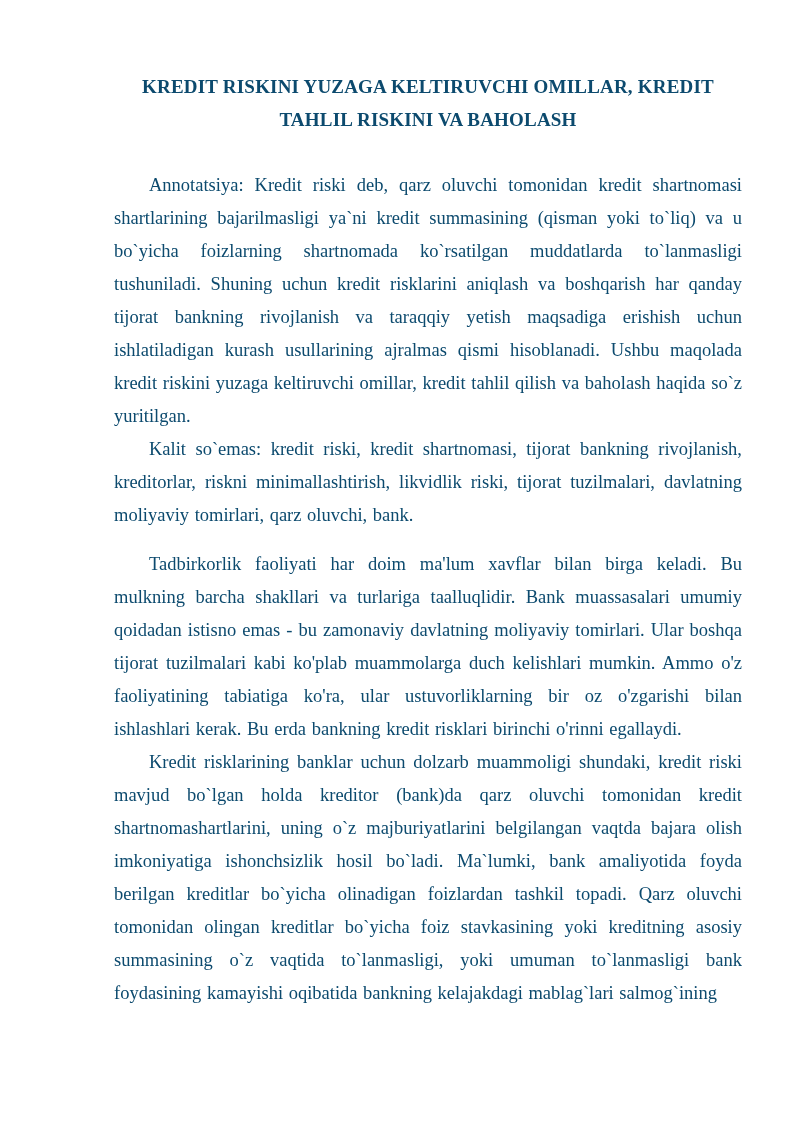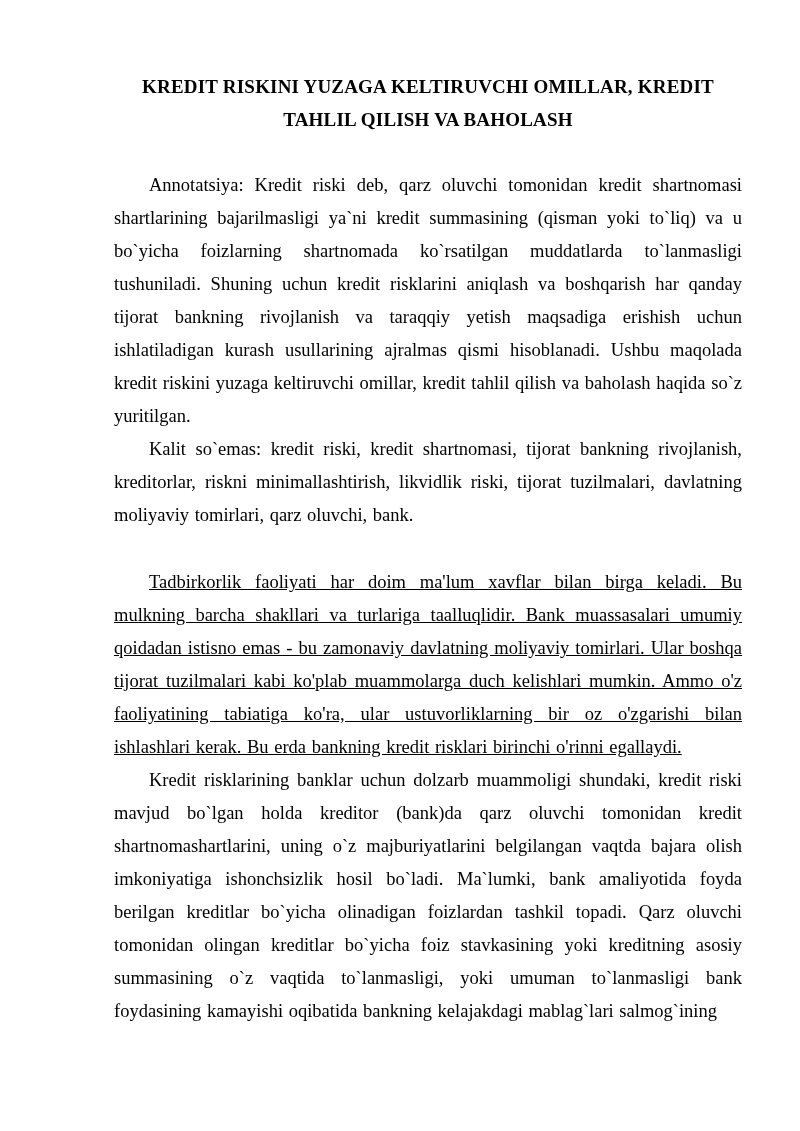--- a/index.html
+++ b/index.html
@@ -10,21 +10,21 @@
   .page {
     position: relative;
     width: 800px;
     height: 1131px;
     box-sizing: border-box;
     background: #ffffff;
     padding: 70px 58px 40px 114px;
     font-family: "Liberation Serif", "DejaVu Serif", serif;
     font-size: 18.5px;
     line-height: 33px;
-    color: #000000;
+    color: #0c4a6e;
     overflow: hidden;
   }
   .doc-title {
     margin: 0 0 33px 0;
     font-size: 19px;
     font-weight: bold;
     text-align: center;
     line-height: 33px;
     letter-spacing: 0.2px;
   }
@@ -36,32 +36,31 @@
     margin: 0;
     text-align: justify;
     text-indent: 35px;
     hyphens: none;
     word-spacing: 1px;
   }
   .para .lead {
     font-weight: normal;
   }
   .gap-top {
-    margin-top: 34px;
-    text-decoration: underline;
+    margin-top: 16px;
   }
 </style>
 </head>
 <body>
 
 <div class="page">
 
   <h1 class="doc-title">
     <span class="title-line">KREDIT RISKINI YUZAGA KELTIRUVCHI OMILLAR, KREDIT</span>
-    <span class="title-line">TAHLIL QILISH VA BAHOLASH</span>
+    <span class="title-line">TAHLIL RISKINI VA BAHOLASH</span>
   </h1>
 
   <p class="para"><span class="lead">Annotatsiya</span><span>: Kredit riski deb, qarz oluvchi tomonidan kredit shartnomasi shartlarining bajarilmasligi ya`ni kredit summasining (qisman yoki to`liq) va u bo`yicha foizlarning shartnomada ko`rsatilgan muddatlarda to`lanmasligi tushuniladi. Shuning uchun kredit risklarini aniqlash va boshqarish har qanday tijorat bankning rivojlanish va taraqqiy yetish maqsadiga erishish uchun ishlatiladigan kurash usullarining ajralmas qismi hisoblanadi. Ushbu maqolada kredit riskini yuzaga keltiruvchi omillar, kredit tahlil qilish va baholash haqida so`z yuritilgan.</span></p>
 
   <p class="para"><span class="lead">Kalit so`emas</span><span>: kredit riski, kredit shartnomasi, tijorat bankning rivojlanish, kreditorlar, riskni minimallashtirish, likvidlik riski, tijorat tuzilmalari, davlatning moliyaviy tomirlari, qarz oluvchi, bank.</span></p>
 
   <p class="para gap-top"><span>Tadbirkorlik faoliyati har doim ma'lum xavflar bilan birga keladi. Bu mulkning barcha shakllari va turlariga taalluqlidir. Bank muassasalari umumiy qoidadan istisno emas - bu zamonaviy davlatning moliyaviy tomirlari. Ular boshqa tijorat tuzilmalari kabi ko'plab muammolarga duch kelishlari mumkin. Ammo o'z faoliyatining tabiatiga ko'ra, ular ustuvorliklarning bir oz o'zgarishi bilan ishlashlari kerak. Bu erda bankning kredit risklari birinchi o'rinni egallaydi.</span></p>
 
   <p class="para"><span>Kredit risklarining banklar uchun dolzarb muammoligi shundaki, kredit riski mavjud bo`lgan holda kreditor (bank)da qarz oluvchi tomonidan kredit shartnomashartlarini, uning o`z majburiyatlarini belgilangan vaqtda bajara olish imkoniyatiga ishonchsizlik hosil bo`ladi. Ma`lumki, bank amaliyotida foyda berilgan kreditlar bo`yicha olinadigan foizlardan tashkil topadi. Qarz oluvchi tomonidan olingan kreditlar bo`yicha foiz stavkasining yoki kreditning asosiy summasining o`z vaqtida to`lanmasligi, yoki umuman to`lanmasligi bank foydasining kamayishi oqibatida bankning kelajakdagi mablag`lari salmog`ining</span></p>
 

